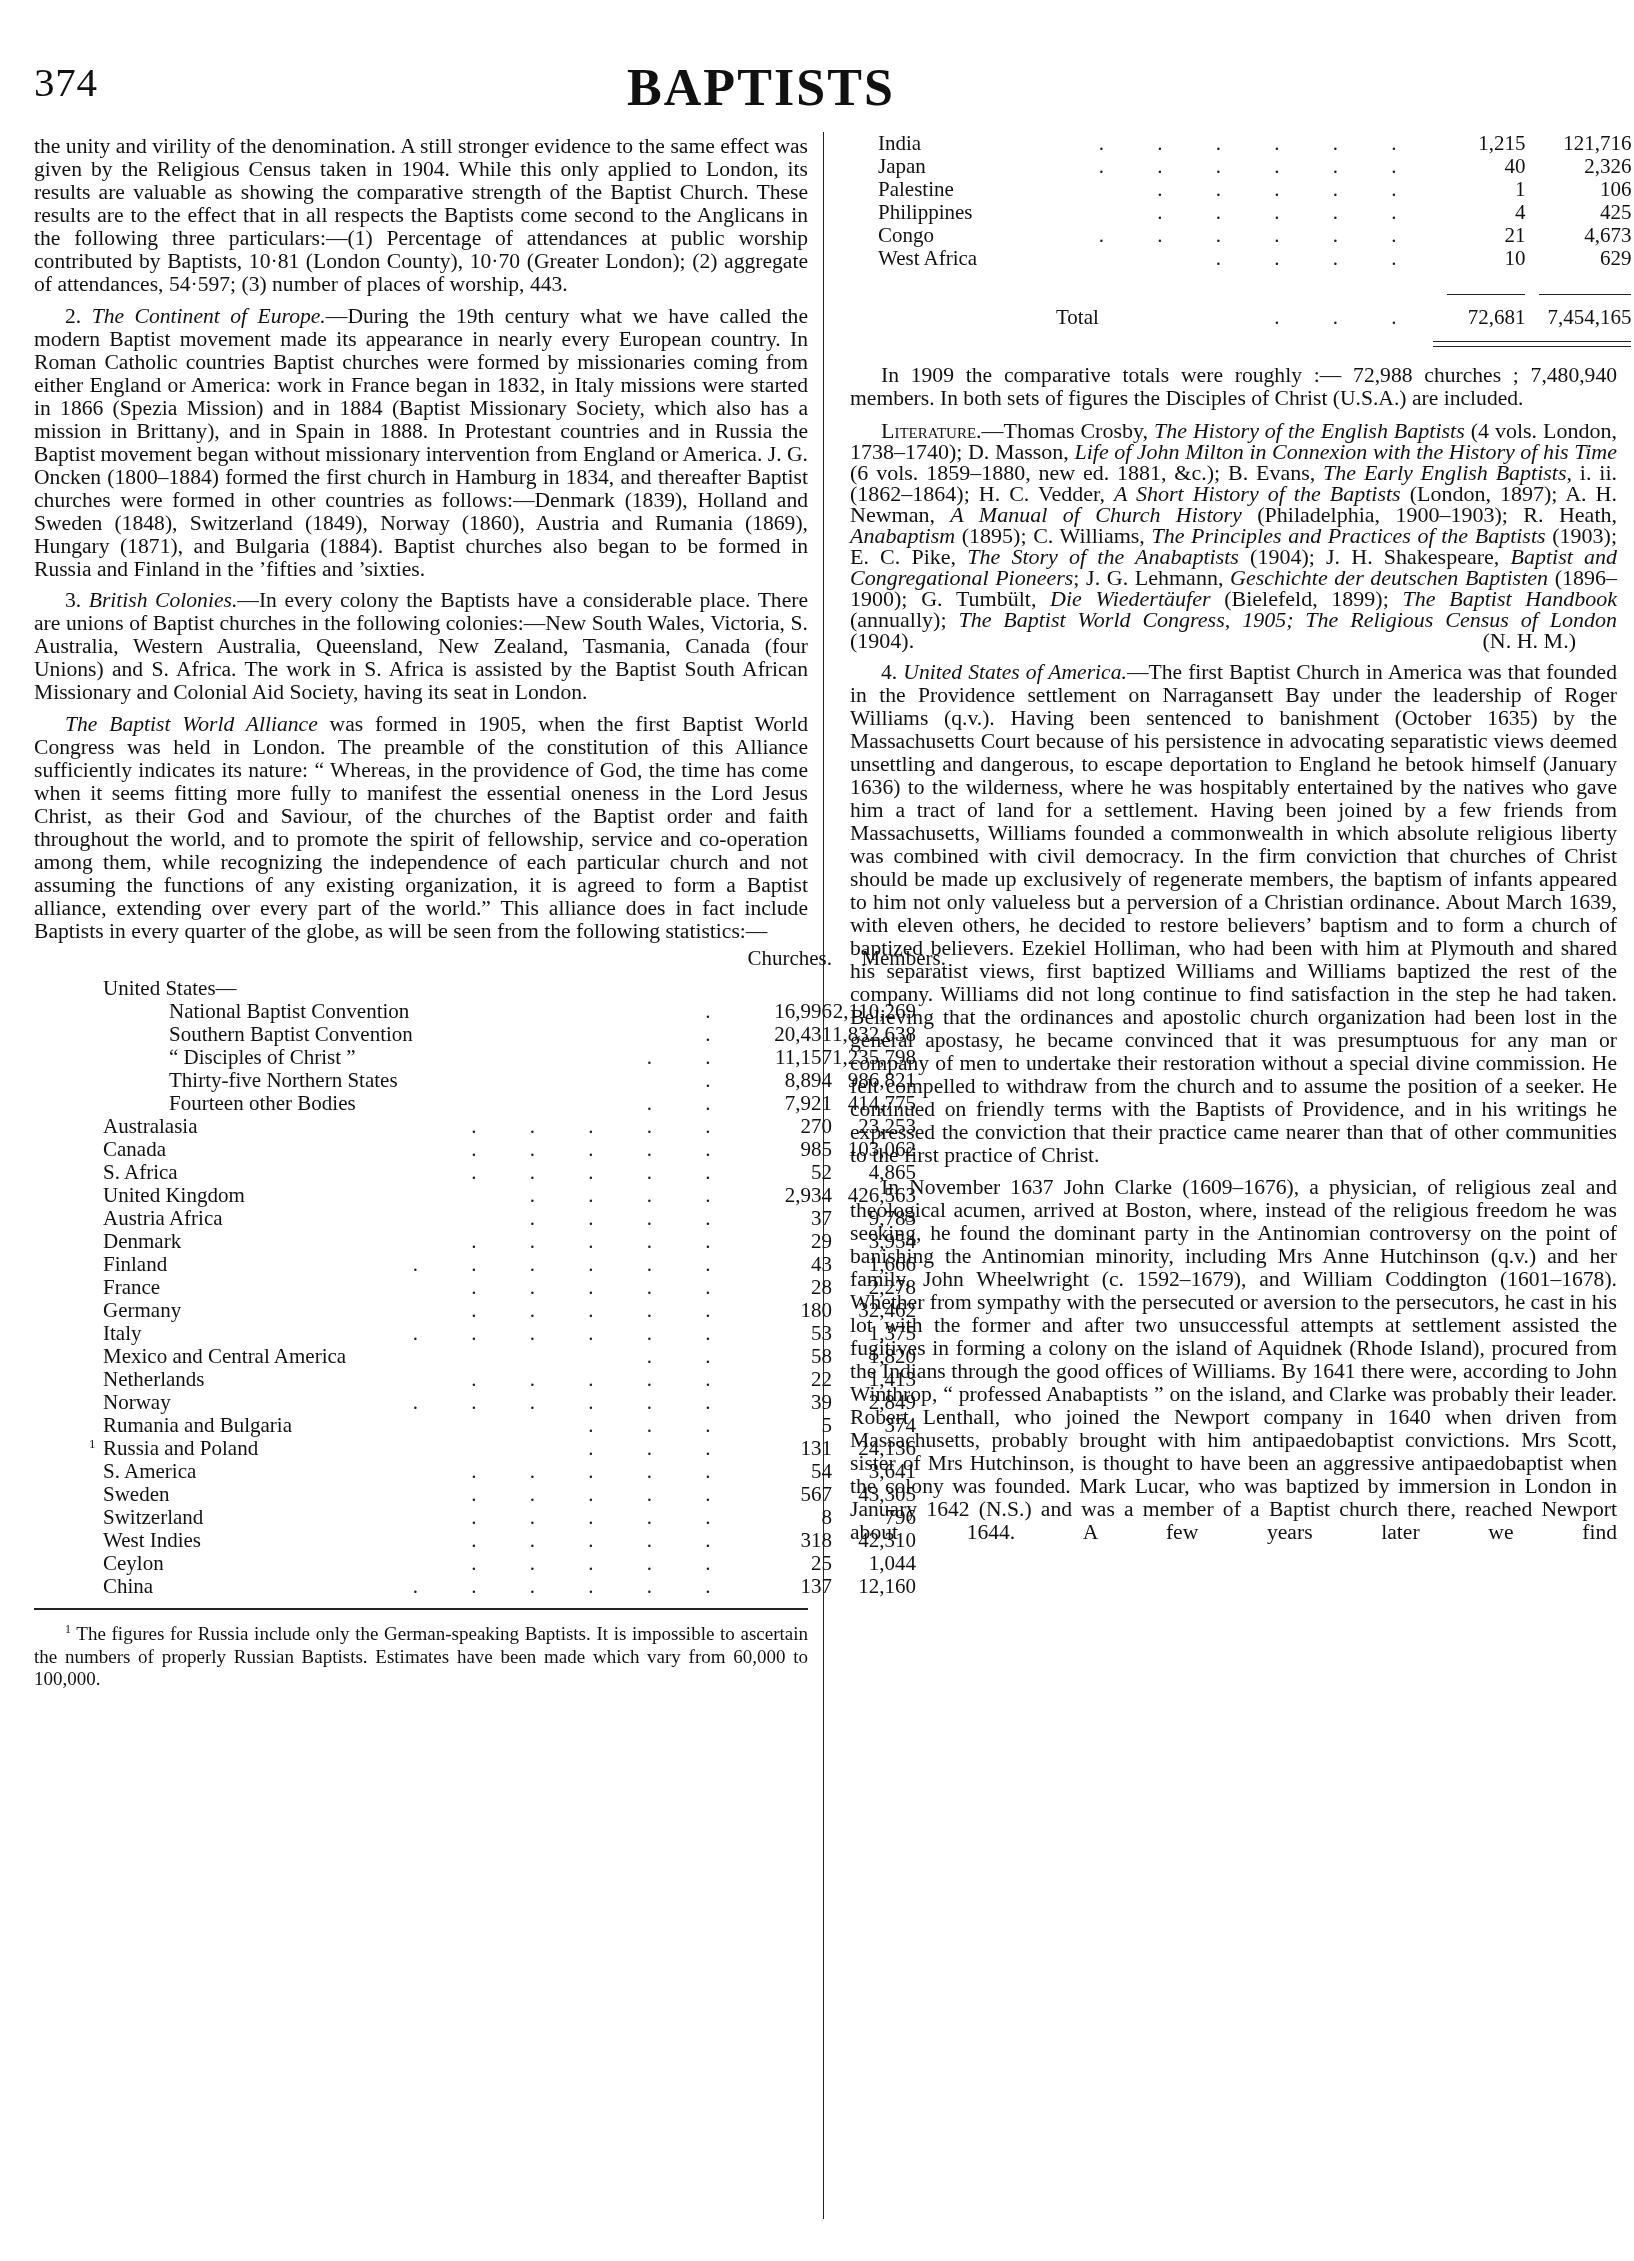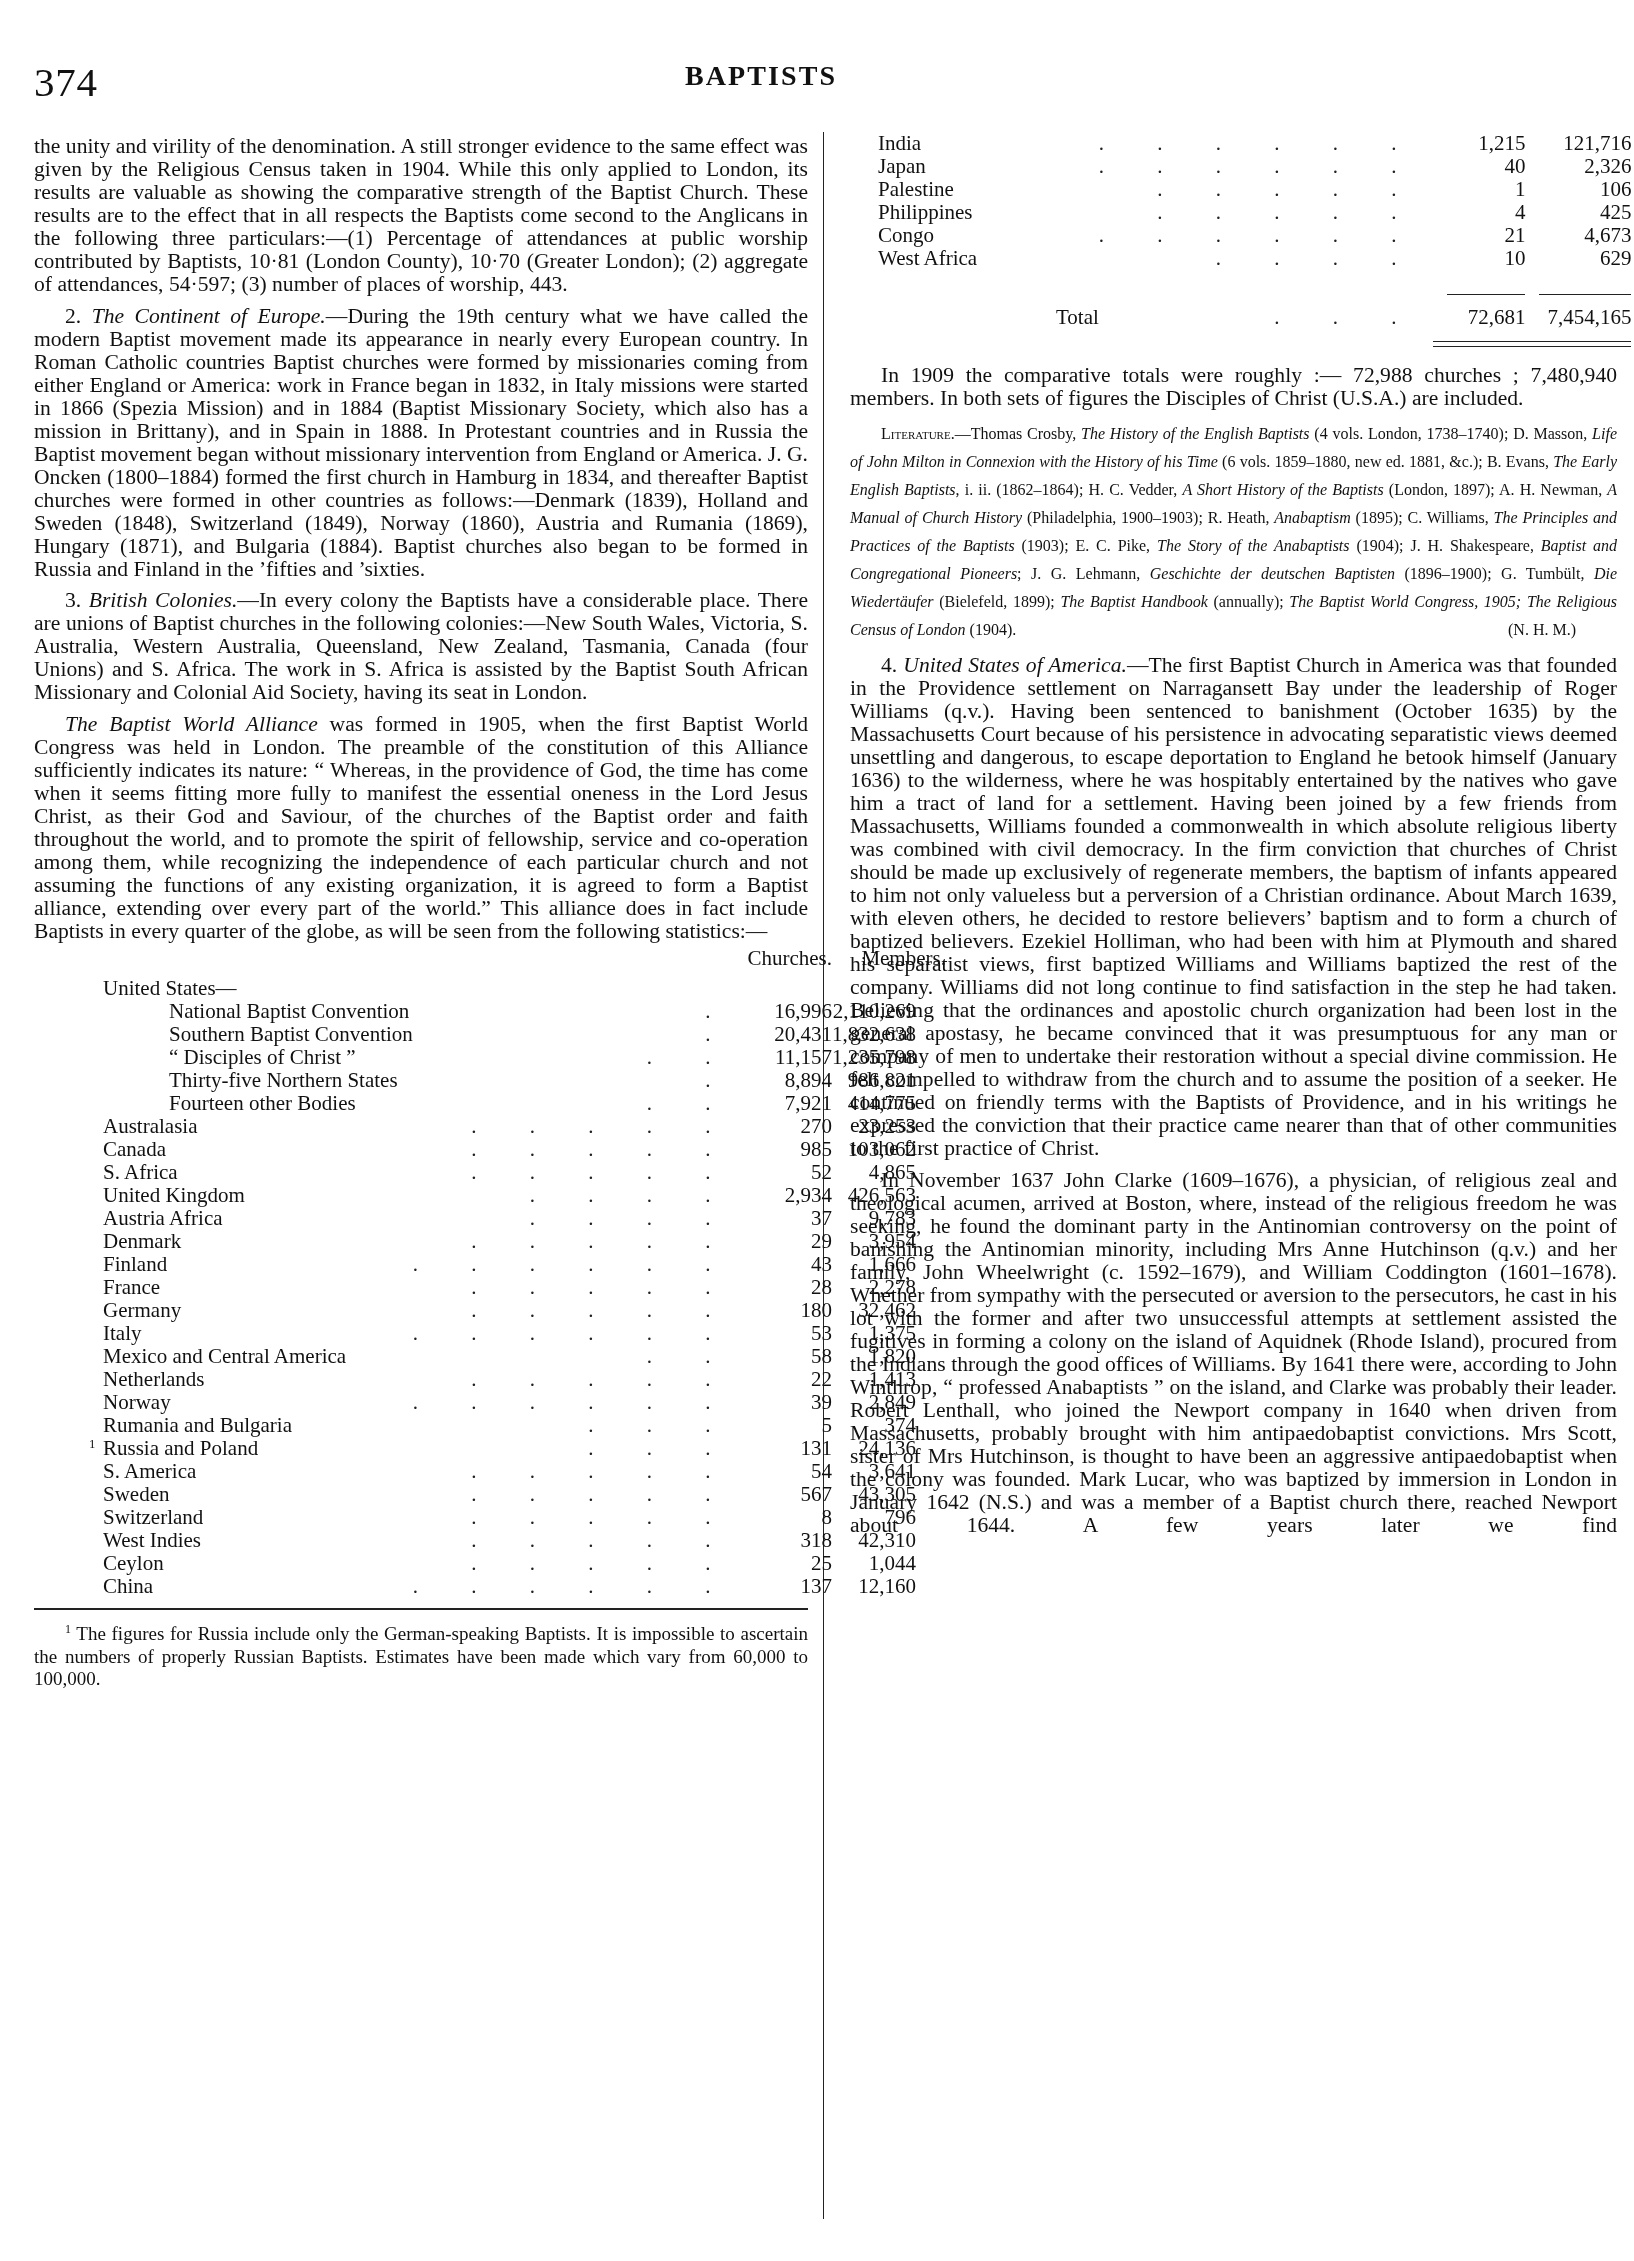--- a/index.html
+++ b/index.html
@@ -6,21 +6,21 @@
   body {
     width: 1634px; height: 2261px; position: relative; overflow: hidden;
     font-family: "Liberation Serif", "DejaVu Serif", serif; color: #111111;
   }
   .page-number {
     position: absolute; left: 34px; top: 62px;
     font-size: 41px; line-height: 1; letter-spacing: 0.7px;
   }
   .running-head {
     position: absolute; left: 0; width: 1522px; top: 62px; text-align: center;
-    font-size: 28px; font-weight: bold; letter-spacing: 2.1px; line-height: 1;
+    font-size: 52px; font-weight: bold; letter-spacing: 2.1px; line-height: 1;
   }
   .col {
     position: absolute; top: 135px; font-size: 21.6px; line-height: 23px;
     text-align: justify; hyphens: manual;
   }
   .col-left { left: 34px; width: 774px; }
   .col-right { left: 850px; width: 767px; }
   .divider {
     position: absolute; left: 823px; top: 132px; width: 1.4px; height: 2087px;
     background: #222222;
@@ -45,21 +45,21 @@
   .stats-right .name { padding-left: 28px; }
   .stats-right .num-m { padding-right: 120px; }
   .rule-single { display: inline-block; border-top: 1.4px solid #222; width: 78px; }
   .rule-double { display: inline-block; border-top: 1.4px solid #222; border-bottom: 1.4px solid #222; height: 3.5px; width: 92px; }
   .total-row td { padding-top: 5.7px; }
   .total-label { padding-left: 206px !important; }
 
   .footnote-rule { border-top: 2.1px solid #222; margin: 10px 0 8.5px 0; }
   .footnote { font-size: 19px; line-height: 22px; text-indent: 31px; text-align: justify; }
   .footnote sup { font-size: 12px; }
-  .literature { font-size: 16px; line-height: 28px; }
+  .literature { font-size: 22px; line-height: 21px; }
   .signature { float: right; margin-right: 41px; font-style: normal; }
 </style>
 </head>
 <body>
 
 <div class="page-number">374</div>
 <div class="running-head">BAPTISTS</div>
 
 <div class="divider"></div>
 

